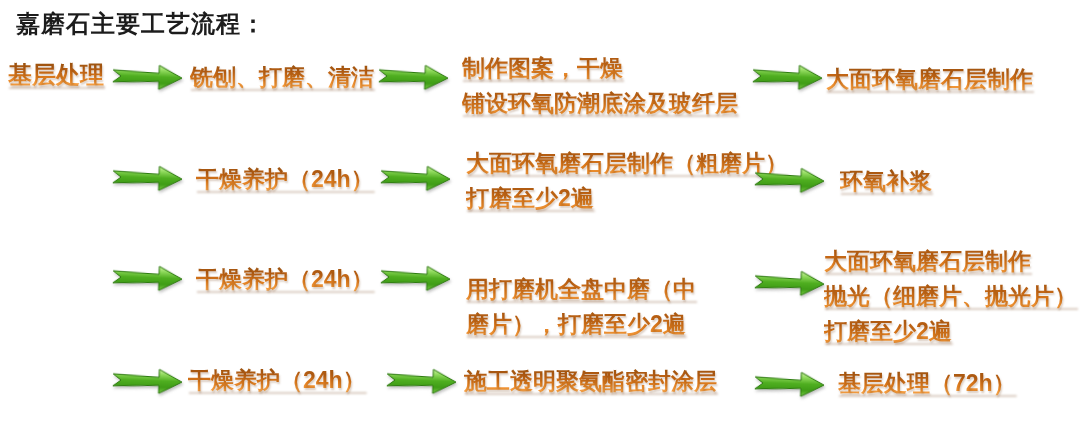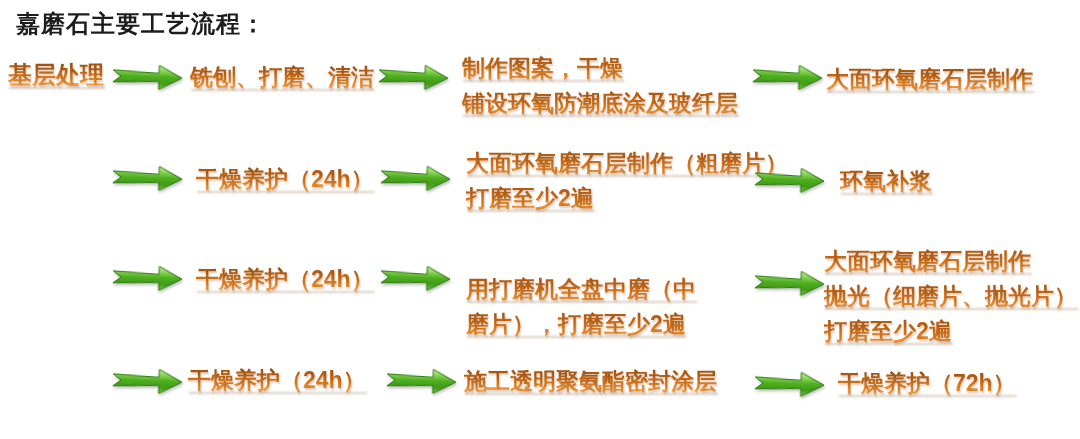--- a/index.html
+++ b/index.html
@@ -131,15 +131,15 @@
     <svg viewBox="0 0 72 30">
         <polygon points="1,9 47,11 47,3 70,15 47,27 47,19 1,21 9,15" fill="url(#grad-arrow)" stroke="#2c7a0e" stroke-width="1" stroke-linejoin="round"></polygon>
       </svg>
   </div>
   <div class="step otx" style="left:464px; top:368px;">施工透明聚氨酯密封涂层</div>
   <div class="arrow" style="left:754px; top:369px;">
     <svg viewBox="0 0 72 30">
         <polygon points="1,9 47,11 47,3 70,15 47,27 47,19 1,21 9,15" fill="url(#grad-arrow)" stroke="#2c7a0e" stroke-width="1" stroke-linejoin="round"></polygon>
       </svg>
   </div>
-  <div class="step otx" style="left:838px; top:370px;">干燥养护（72h）</div>
+  <div class="step otx" style="left:838px; top:370px;">基层处理（72h）</div>
 
 </div>
 
 </body></html>

